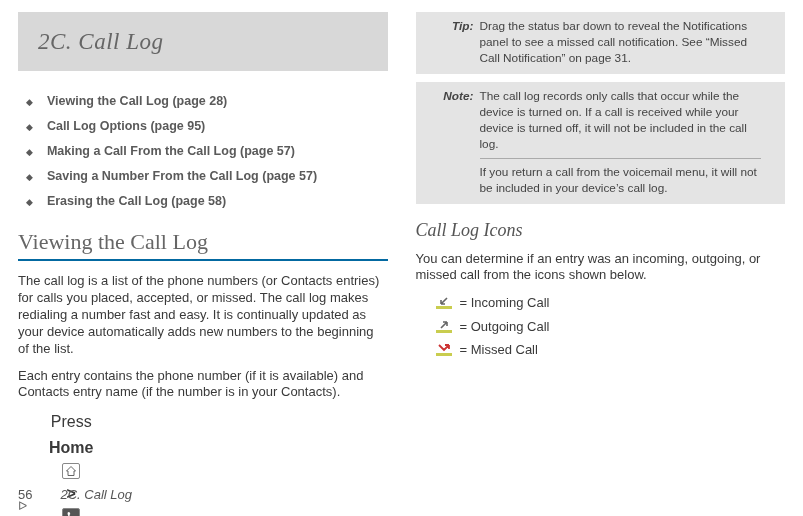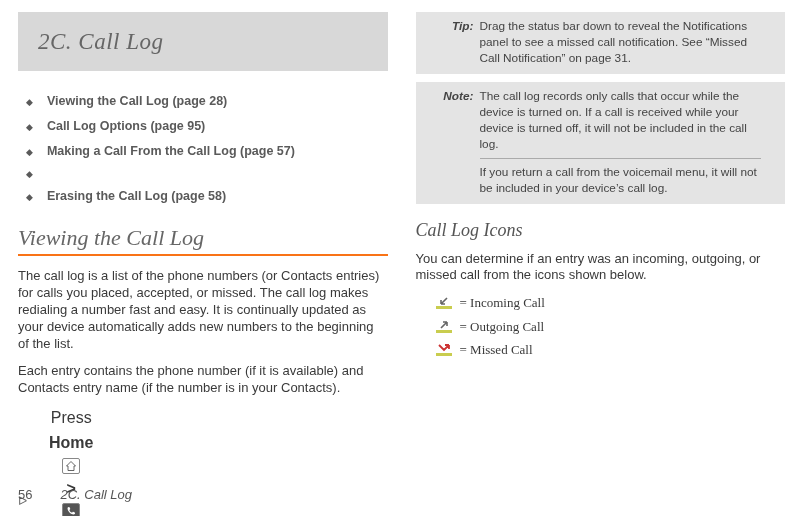--- a/index.html
+++ b/index.html
@@ -50,25 +50,24 @@
       font-size: 9px;
       margin-right: 14px;
       flex-shrink: 0;
     }
     .toc-text {
       font-weight: bold;
       color: #5a5a5a;
       font-size: 12.5px;
     }
     .section-heading {
-      font-style: italic;
       font-size: 22px;
       color: #666;
       font-family: Georgia, 'Times New Roman', serif;
-      border-bottom: 2px solid #f97316;
+      border-bottom: 2px solid #0369a1;
       padding-bottom: 2px;
       margin-bottom: 12px;
     }
     .para {
       font-size: 13px;
       color: #3a3a3a;
       margin-bottom: 10px;
       line-height: 1.3;
     }
     .step {
@@ -129,21 +128,20 @@
       font-style: italic;
       font-size: 18px;
       color: #555;
       font-family: Georgia, 'Times New Roman', serif;
       margin: 14px 0 8px 0;
     }
     .icon-list {
       list-style: none;
       margin-top: 6px;
       margin-left: 20px;
-      font-family: Liberation Serif, serif;
     }
     .icon-list li {
       display: flex;
       align-items: center;
       margin-bottom: 6px;
       font-size: 13px;
     }
     .call-icon {
       width: 16px;
       height: 14px;
@@ -179,20 +177,21 @@
       <li>
         <span class="diamond">◆</span>
         <span class="toc-text">Call Log Options (page 95)</span>
       </li>
       <li>
         <span class="diamond">◆</span>
         <span class="toc-text">Making a Call From the Call Log  (page 57)</span>
       </li>
       <li>
         <span class="diamond">◆</span>
+        <span class="toc-text">Saving a Number From the Call Log (page 57)</span>
       </li>
       <li>
         <span class="diamond">◆</span>
         <span class="toc-text">Erasing the Call Log (page 58)</span>
       </li>
     </ul>
 
     <div class="section-heading">Viewing the Call Log</div>
     <p class="para">The call log is a list of the phone numbers (or Contacts entries) for calls you placed, accepted, or missed. The call log makes redialing a number fast and easy. It is continually updated as your device automatically adds new numbers to the beginning of the list.</p>
     <p class="para">Each entry contains the phone number (if it is available) and Contacts entry name (if the number is in your Contacts).</p>

